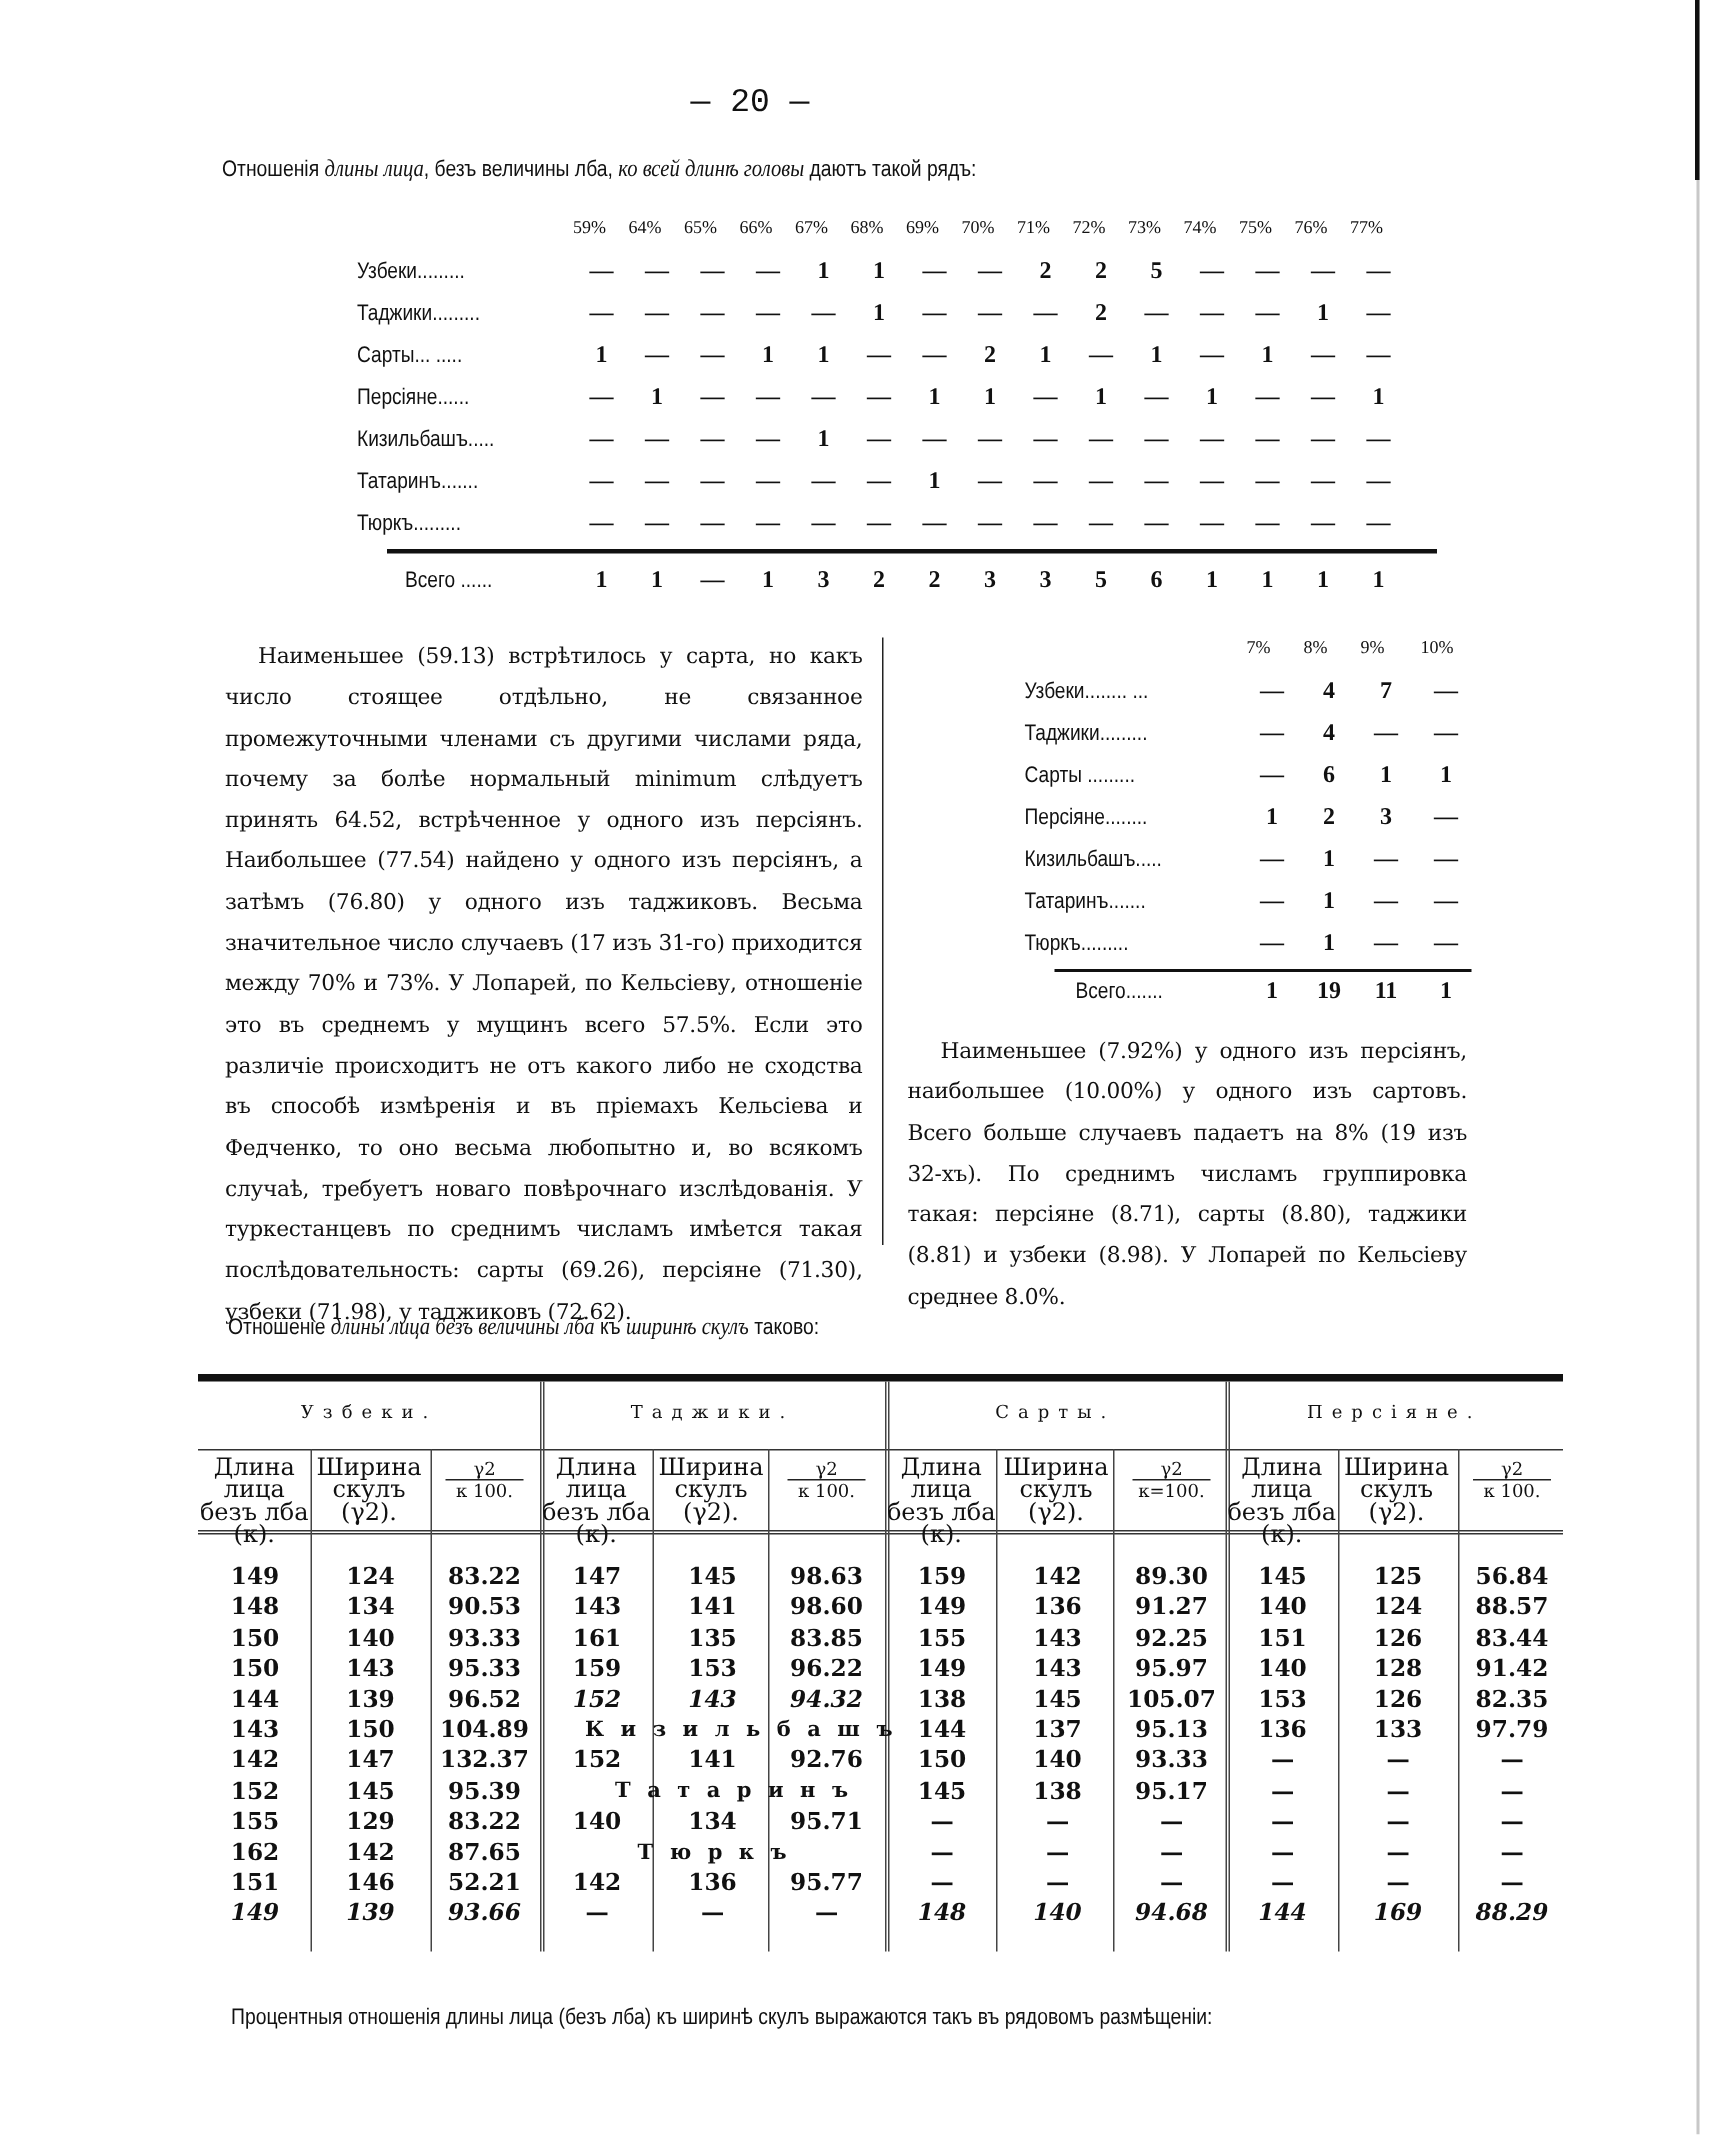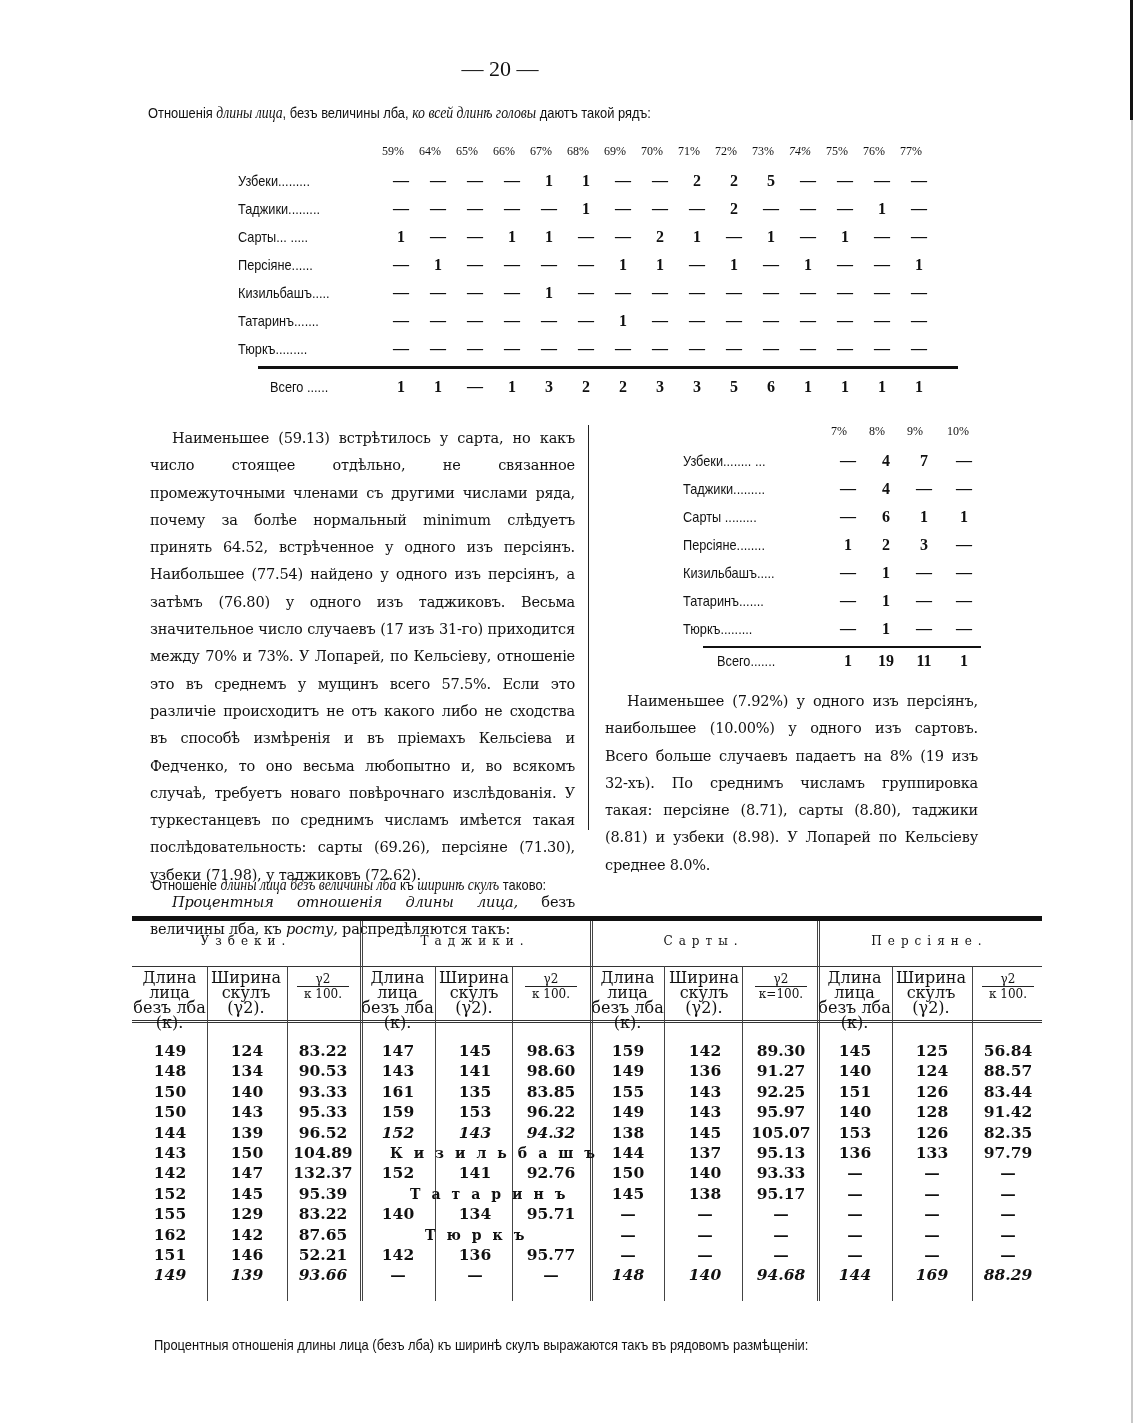--- a/index.html
+++ b/index.html
@@ -2,21 +2,21 @@
 <html><head>
 <meta charset="utf-8">
 <style>
   html, body { margin: 0; padding: 0; background: #ffffff; }
   body { width: 1140px; height: 1423px; position: relative; overflow: hidden;
          font-family: "DejaVu Serif", "Liberation Serif", serif; color: #111; }
   .abs { position: absolute; }
   .right-rule { position: absolute; left: 1131px; top: 0; width: 2px; height: 1423px; background: #c8c8c8; }
   .right-rule-top { position: absolute; left: 1130px; top: 0; width: 3px; height: 120px; background: #111; }
   .pagenum { left: 0; width: 1000px; top: 56px; text-align: center; font-size: 22px;
-             font-family: Liberation Serif, serif; }
+             font-family: Liberation Mono, monospace; }
   .caption { font-family: "Liberation Sans", sans-serif; font-size: 15px; transform: scaleX(0.86); transform-origin: left; white-space: nowrap; }
   .caption i { font-family: "Liberation Serif", serif; font-style: italic; font-size: 16px; }
 
   
   .t1 { position: absolute; left: 238px; top: 144px; }
   .t1 .hdr { position: absolute; top: 0; font-size: 12px; font-family: "Liberation Serif", serif; white-space: nowrap; }
   .t1 .row { position: absolute; left: 0; height: 24px; width: 700px; }
   .t1 .lbl { position: absolute; left: 0; font-family: "Liberation Sans", sans-serif; font-size: 15px; transform: scaleX(0.85); transform-origin: left; white-space: nowrap; }
   .t1 .cell { position: absolute; width: 30px; text-align: center; font-size: 16px; font-family: "Liberation Serif", serif; font-weight: bold; }
   .t1 .rule { position: absolute; left: 20px; top: 222px; width: 700px; height: 3px; background: #111; }
@@ -67,21 +67,21 @@
     <div class="hdr" style="left:181px;">64%</div>
     <div class="hdr" style="left:218px;">65%</div>
     <div class="hdr" style="left:255px;">66%</div>
     <div class="hdr" style="left:292px;">67%</div>
     <div class="hdr" style="left:329px;">68%</div>
     <div class="hdr" style="left:366px;">69%</div>
     <div class="hdr" style="left:403px;">70%</div>
     <div class="hdr" style="left:440px;">71%</div>
     <div class="hdr" style="left:477px;">72%</div>
     <div class="hdr" style="left:514px;">73%</div>
-    <div class="hdr" style="left:551px;font-style:italic;">74%</div>
+    <div class="hdr" style="left:551px;">74%</div>
     <div class="hdr" style="left:588px;">75%</div>
     <div class="hdr" style="left:625px;">76%</div>
     <div class="hdr" style="left:662px;">77%</div>
     <div class="row" style="top:28px;">
       <span class="lbl">Узбеки.........</span>
       <span class="cell" style="left:148px;">—</span>
       <span class="cell" style="left:185px;">—</span>
       <span class="cell" style="left:222px;">—</span>
       <span class="cell" style="left:259px;">—</span>
       <span class="cell" style="left:296px;">1</span>
@@ -220,21 +220,20 @@
       <span class="cell" style="left:518px;">6</span>
       <span class="cell" style="left:555px;">1</span>
       <span class="cell" style="left:592px;">1</span>
       <span class="cell" style="left:629px;">1</span>
       <span class="cell" style="left:666px;">1</span>
     </div>
   </div>
 
 <div class="para" style="left:150px; top:425px; width:425px;">
   <p>Наименьшее (59.13) встрѣтилось у сарта, но какъ число стоящее отдѣльно, не связанное промежуточными членами съ другими числами ряда, почему за болѣе нормальный minimum слѣдуетъ принять 64.52, встрѣченное у одного изъ персіянъ. Наибольшее (77.54) найдено у одного изъ персіянъ, а затѣмъ (76.80) у одного изъ таджиковъ. Весьма значительное число случаевъ (17 изъ 31-го) приходится между 70% и 73%. У Лопарей, по Кельсіеву, отношеніе это въ среднемъ у мущинъ всего 57.5%. Если это различіе происходитъ не отъ какого либо не сходства въ способѣ измѣренія и въ пріемахъ Кельсіева и Федченко, то оно весьма любопытно и, во всякомъ случаѣ, требуетъ новаго повѣрочнаго изслѣдованія. У туркестанцевъ по среднимъ числамъ имѣется такая послѣдовательность: сарты (69.26), персіяне (71.30), узбеки (71.98), у таджиковъ (72.62).</p>
-  <p><i>Процентныя отношенія длины лица,</i><span> безъ величины лба, къ </span><i>росту,</i><span> распредѣляются такъ:</span></p>
 </div>
 
 <div class="vsep"></div>
 
 <div class="t2" id="t2">
     <div class="hdr" style="left:148px;">7%</div>
     <div class="hdr" style="left:186px;">8%</div>
     <div class="hdr" style="left:224px;">9%</div>
     <div class="hdr" style="left:264px;">10%</div>
     <div class="row" style="top:28px;">

